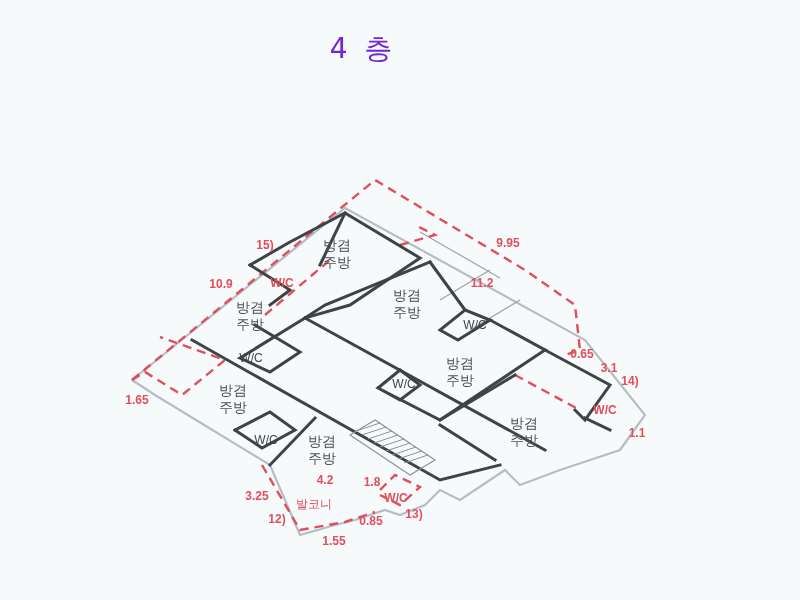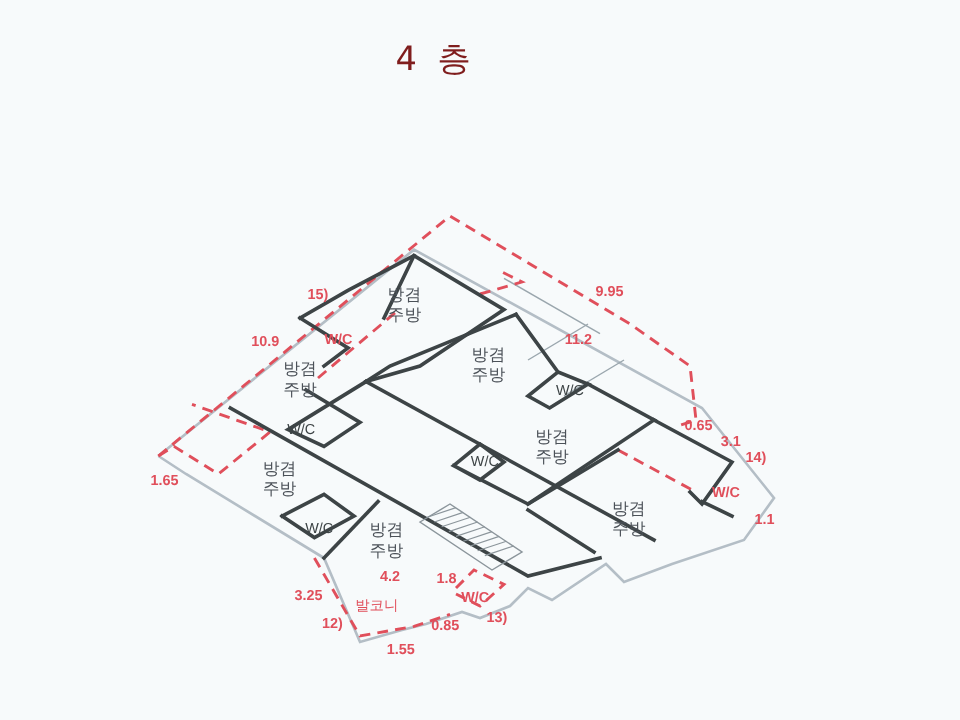--- a/index.html
+++ b/index.html
@@ -4,21 +4,21 @@
 <style>
   html, body { margin: 0; padding: 0; }
   body {
     width: 800px; height: 600px; overflow: hidden;
     background: #f7fafb;
     font-family: "DejaVu Sans", sans-serif;
     position: relative;
   }
   .title {
     position: absolute; left: 0; top: 30px; width: 726px;
-    text-align: center; font-size: 28px; color: #7f1d1d;
+    text-align: center; font-size: 28px; color: #6d28d9;
     letter-spacing: 4px;
   }
   svg { position: absolute; left: 0; top: 0; }
   .wall { stroke: #3d4446; stroke-width: 3; fill: none; stroke-linecap: square; }
   .thin { stroke: #9aa6ad; stroke-width: 1.2; fill: none; }
   .outline { stroke: #b4bec6; stroke-width: 2.2; fill: none; }
   .dash { stroke: #e04f5b; stroke-width: 2.4; fill: none; stroke-dasharray: 9 6; }
   .room { font-size: 14px; fill: #4b5158; text-anchor: middle; }
   .wc { font-size: 12px; fill: #3d4446; text-anchor: middle; font-family: "Liberation Sans", sans-serif; }
   .wc-red { font-size: 12px; fill: #e04f5b; text-anchor: middle; font-weight: bold; font-family: "Liberation Sans", sans-serif; }

